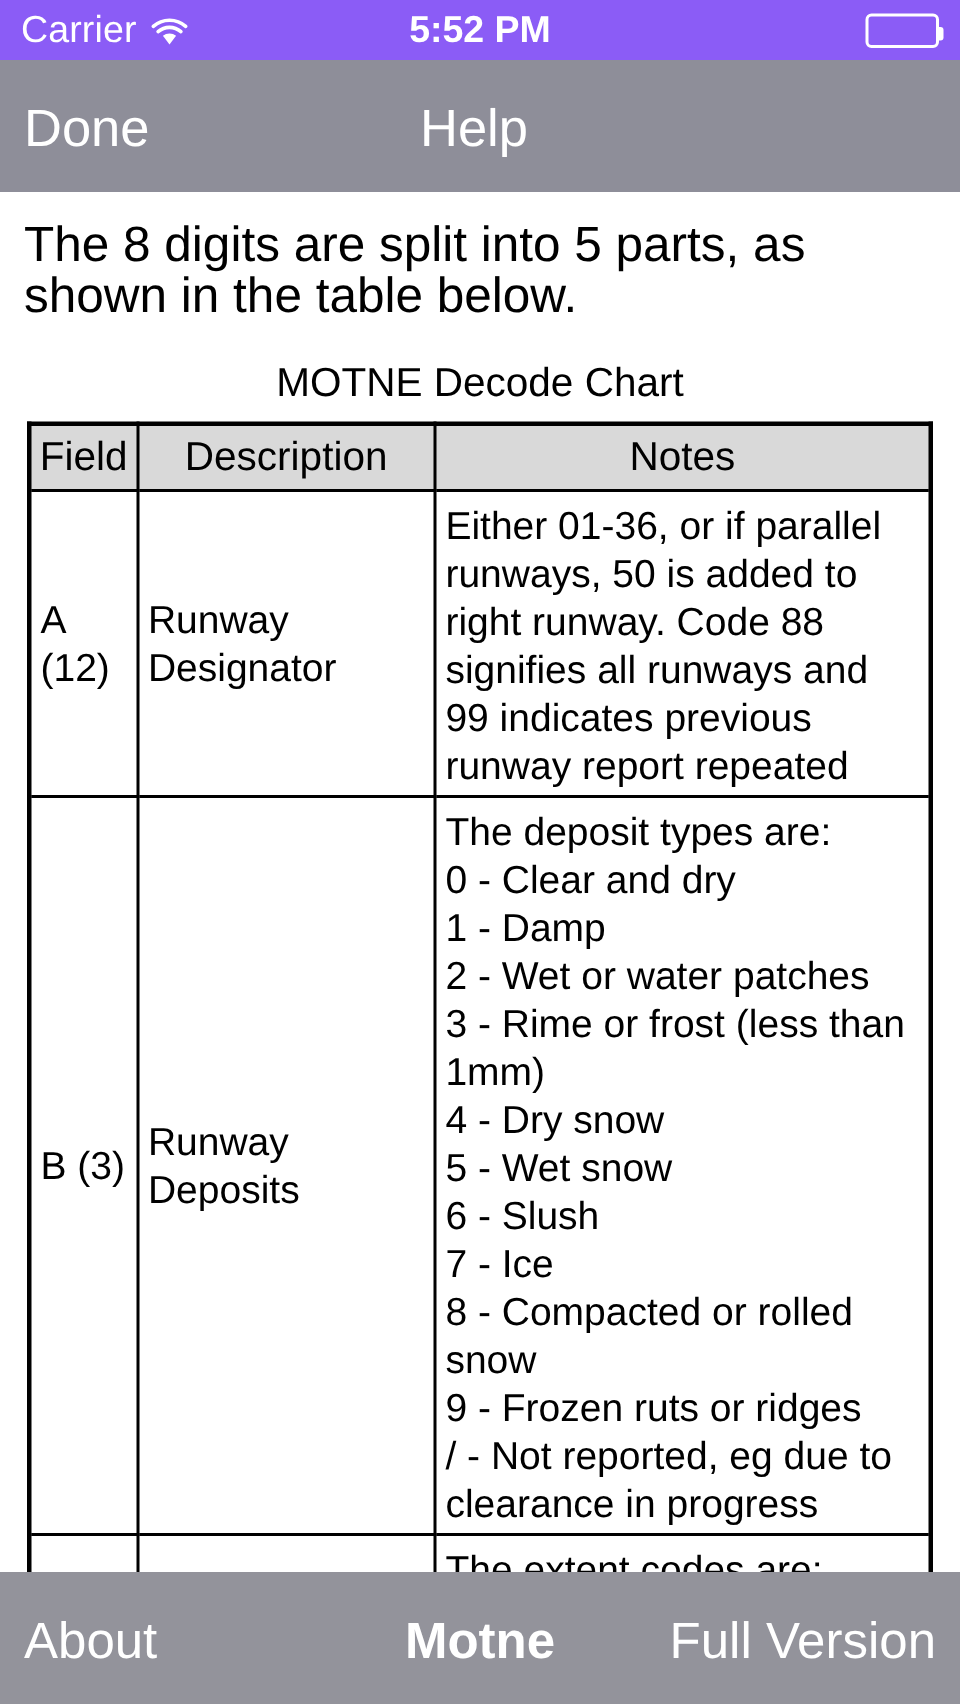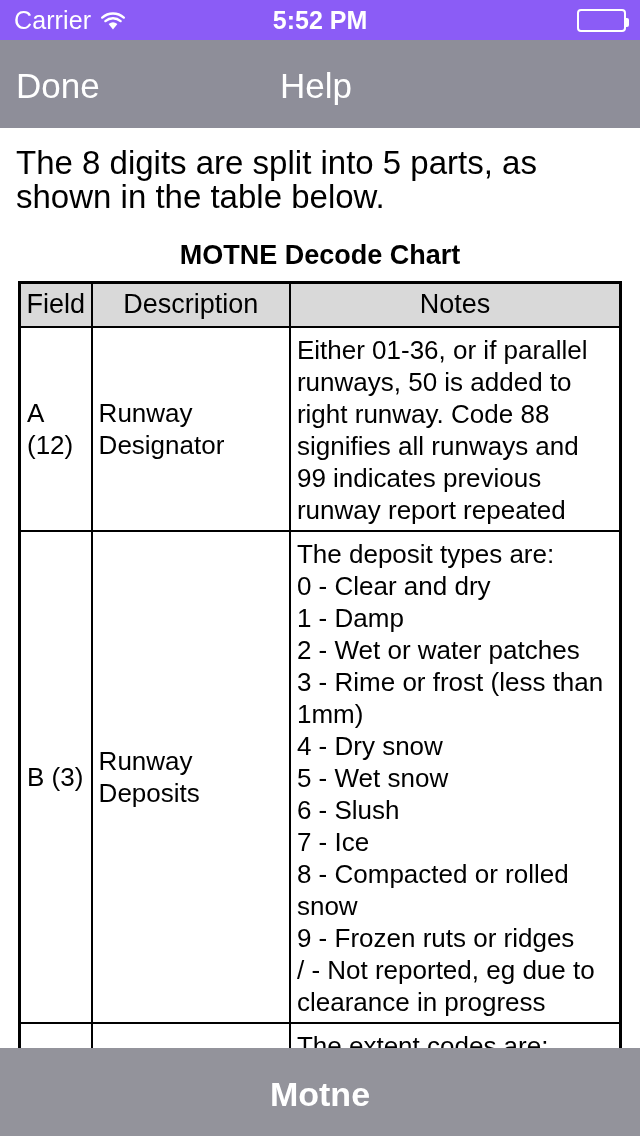--- a/index.html
+++ b/index.html
@@ -134,21 +134,21 @@
     margin: 18px 16px 0 16px;
     font-size: 33px;
     line-height: 34px;
     color: #000000;
   }
 
   .chart-title {
     margin-top: 26px;
     text-align: center;
     font-size: 27px;
-    font-weight: bold;
+    font-weight: normal;
     color: #000000;
   }
 
   .decode-table {
     margin: 10px 18px 0 18px;
     width: 604px;
     border-collapse: collapse;
     border: 3px solid #000000;
     table-layout: fixed;
   }
@@ -292,16 +292,18 @@
           <td class="desc-cell"></td>
           <td class="notes-cell">The extent codes are:
 1 - 10% or less of runway</td>
         </tr>
       </tbody>
     </table>
 
   </div>
 
   <div class="toolbar">
+    <div class="toolbar-item tb-about">About</div>
     <div class="toolbar-item tb-center">Motne</div>
+    <div class="toolbar-item tb-full">Full Version</div>
   </div>
 
 </div>
 
 </body></html>

